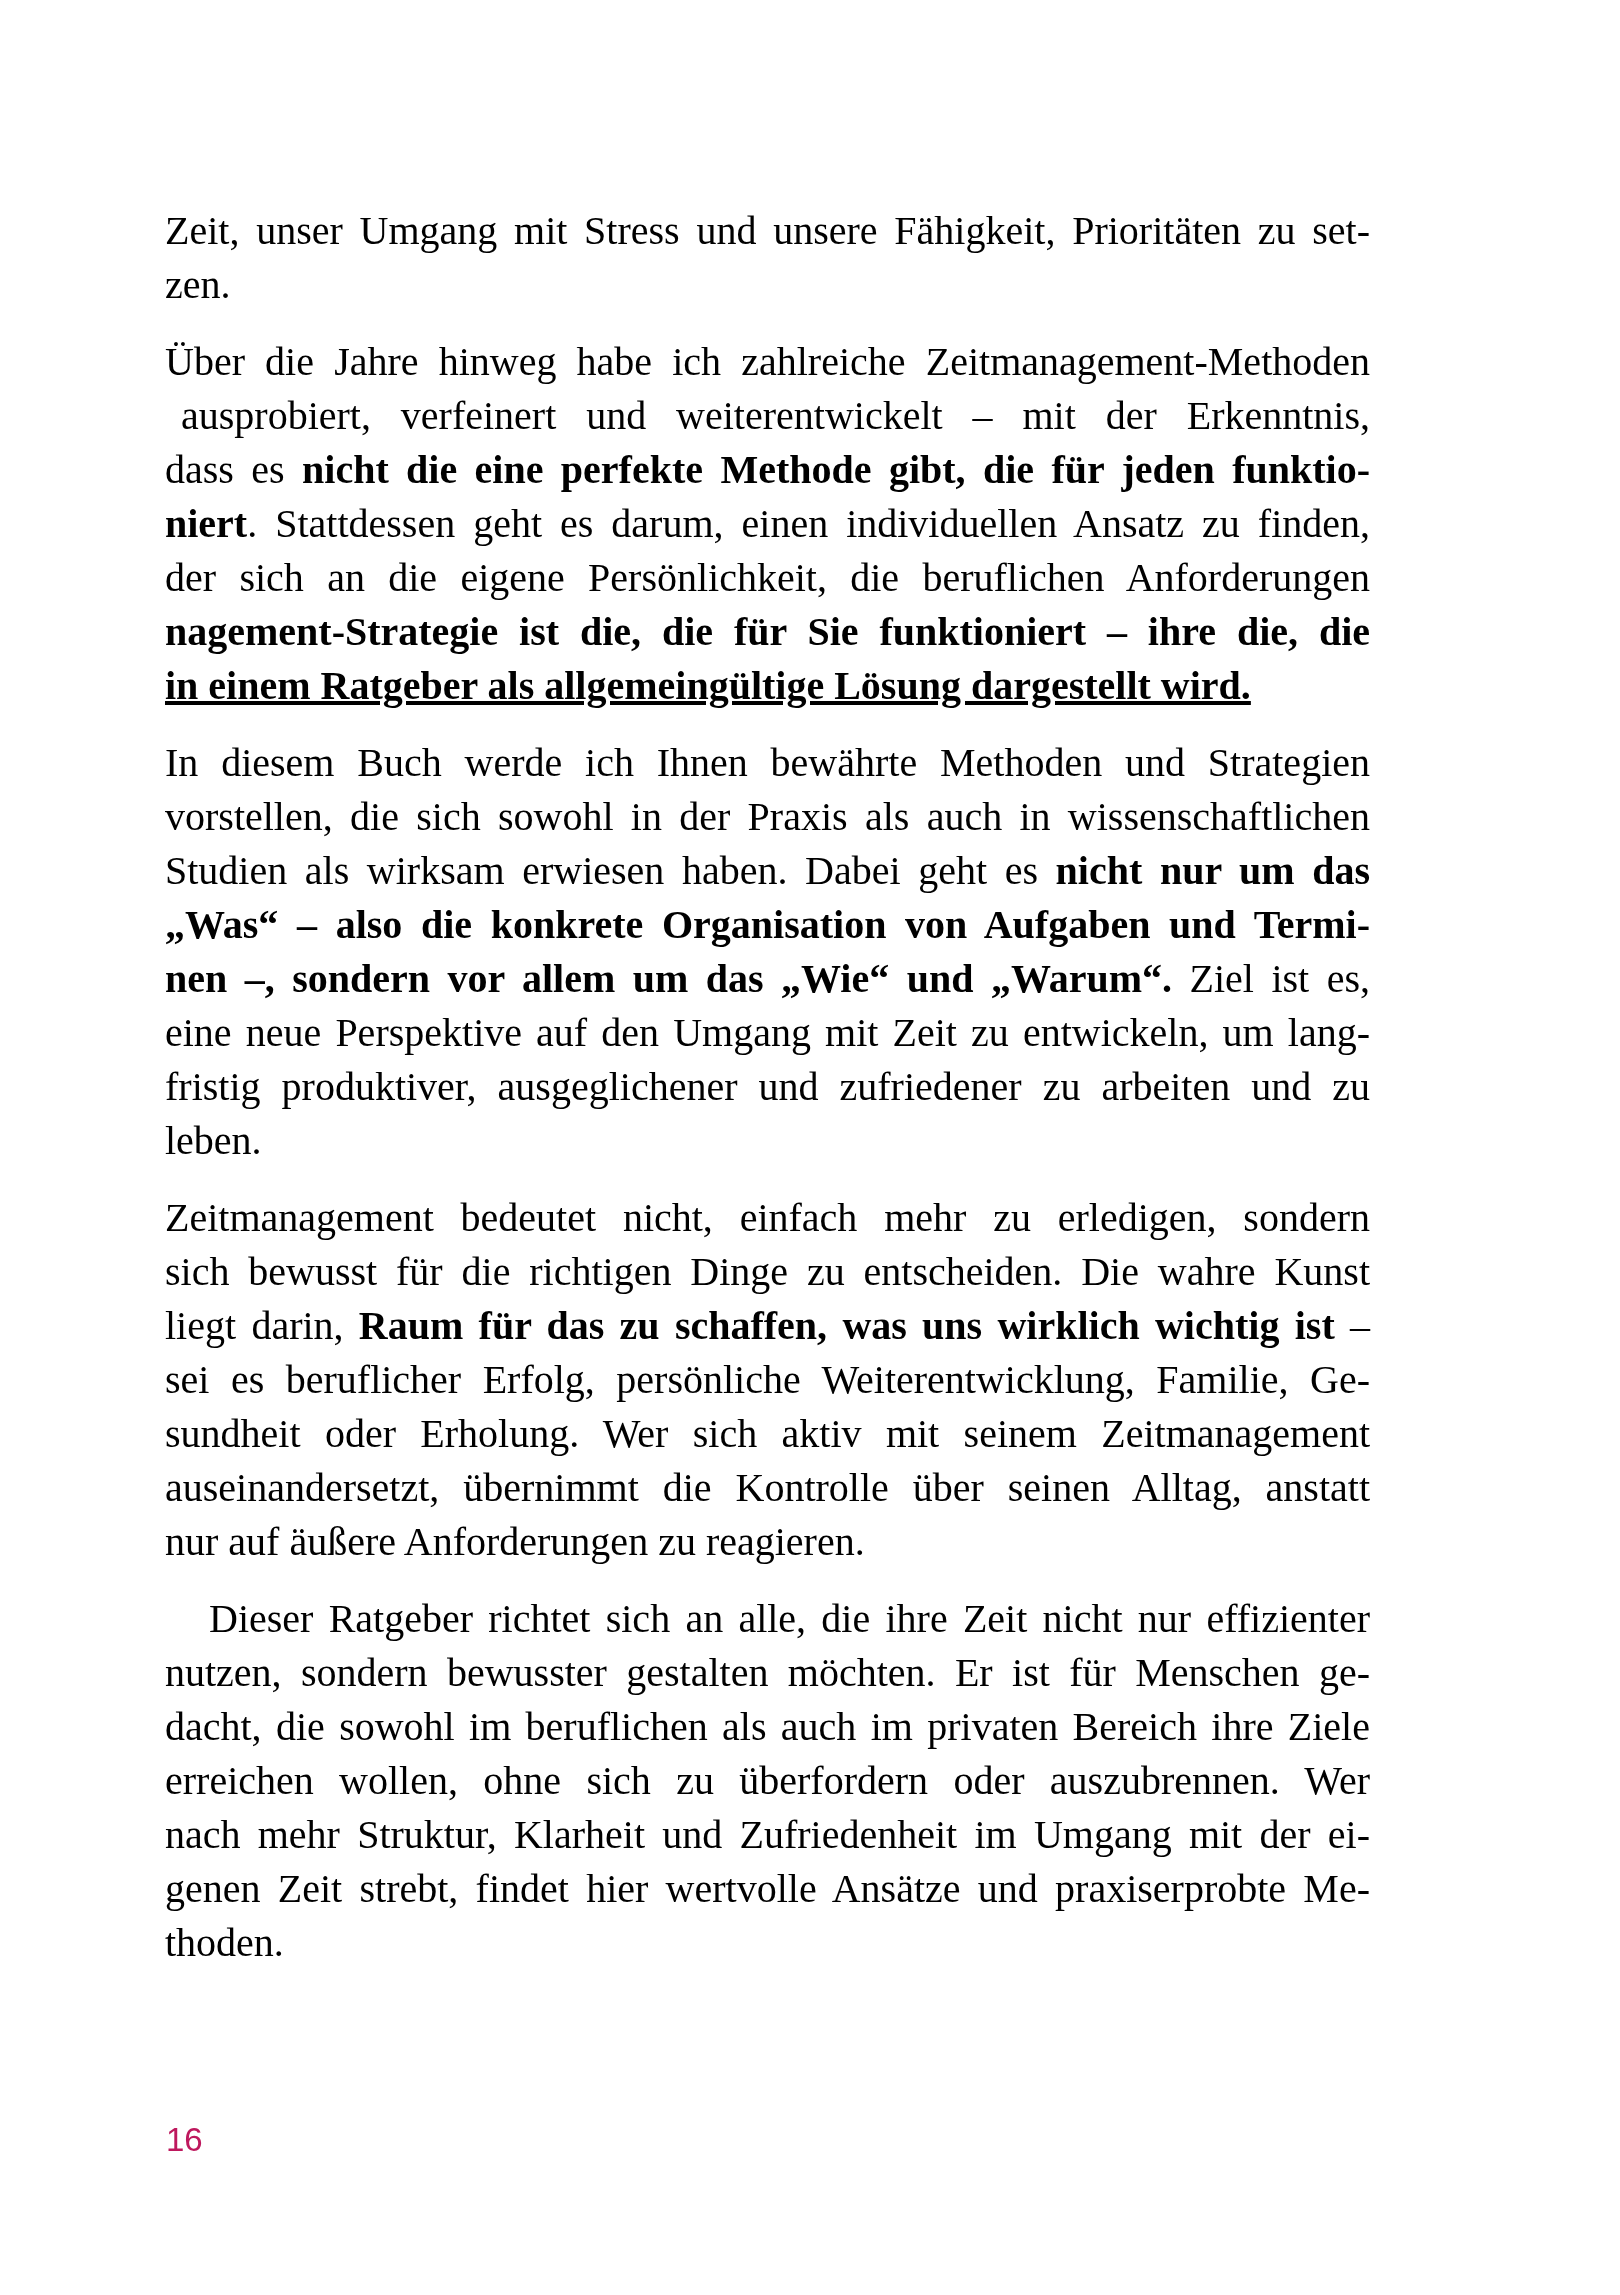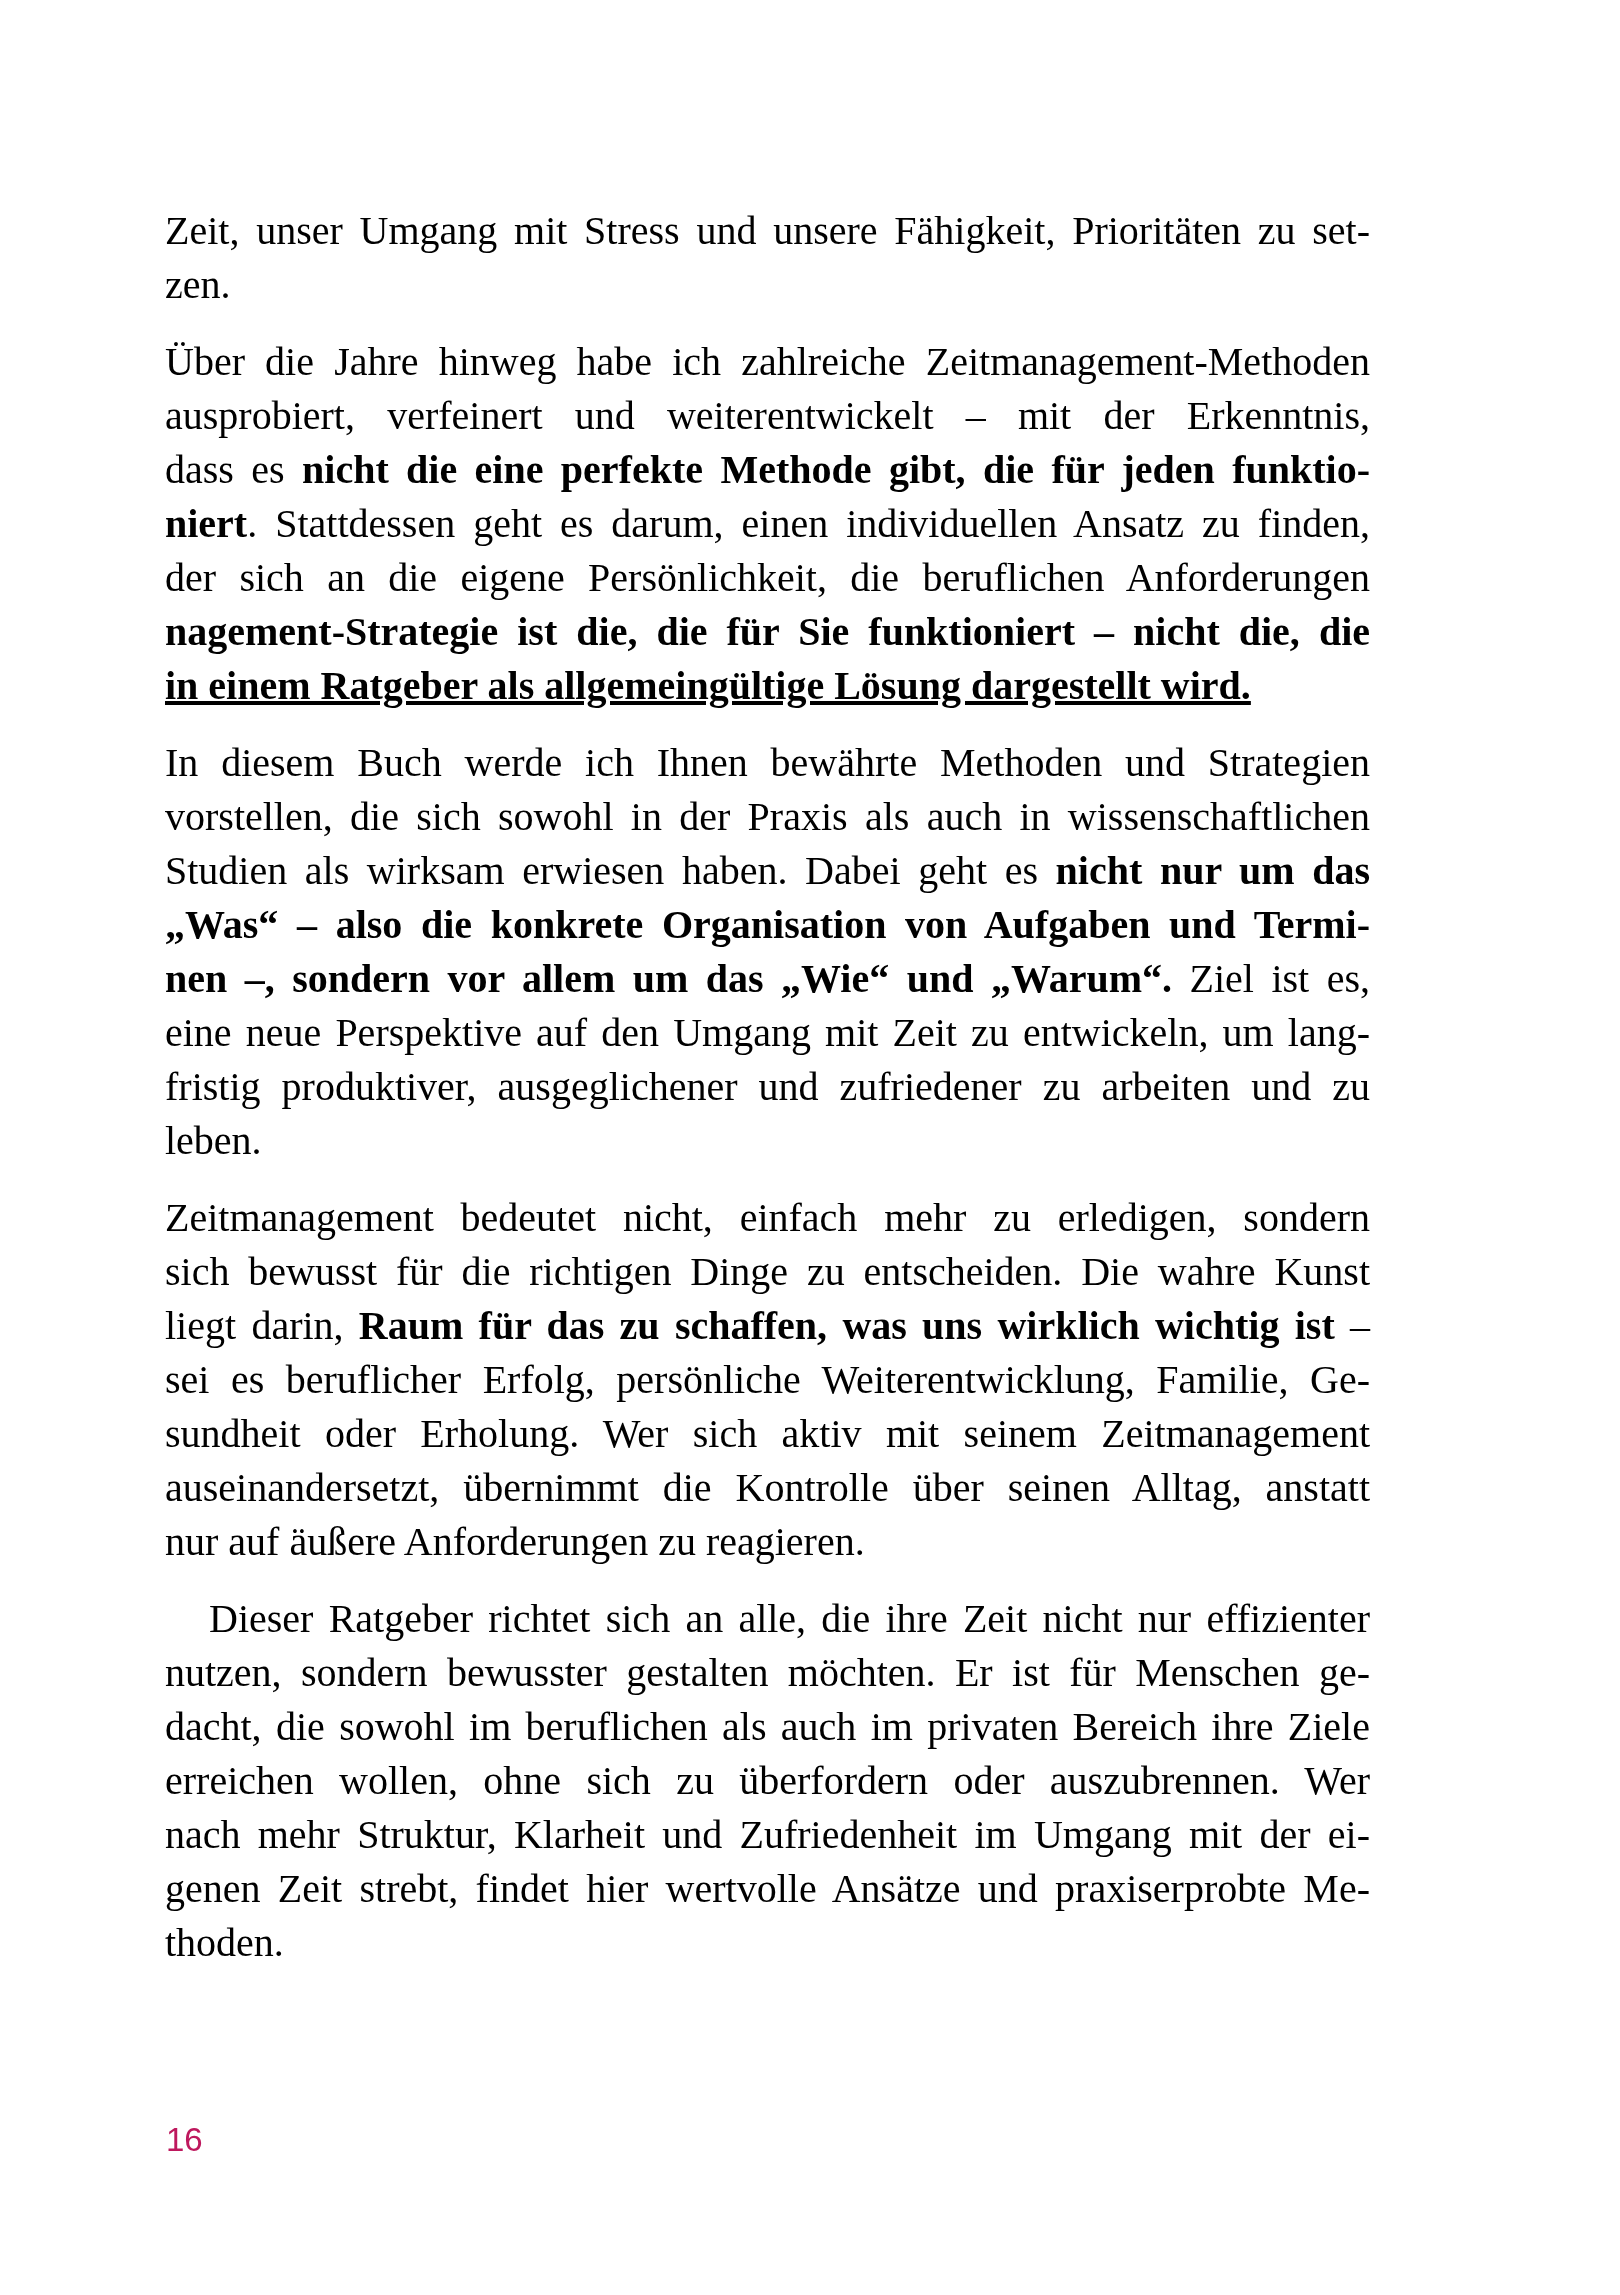--- a/index.html
+++ b/index.html
@@ -40,25 +40,25 @@
 <body>
 
 <div class="page">
   <div class="text-block" id="text-block">
       <div class="para">
         <span class="line" style="display: block; text-align-last: justify;"><span style="white-space: normal;">Zeit, unser Umgang mit Stress und unsere Fähigkeit, Prioritäten zu set-</span></span>
         <span class="line last" style="display: block; text-align-last: left;"><span style="white-space: normal;">zen.</span></span>
       </div>
       <div class="para">
         <span class="line" style="display: block; text-align-last: justify;"><span style="white-space: normal;">Über die Jahre hinweg habe ich zahlreiche Zeitmanagement-Methoden</span></span>
-        <span class="line" style="display: block; text-align-last: justify;"><span style="white-space: normal;">ausprobiert, verfeinert und weiterentwickelt – mit der Erkenntnis,</span></span>
+        <span class="line" style="display: block; text-align-last: justify; margin-left: 16px;"><span style="white-space: normal;">ausprobiert, verfeinert und weiterentwickelt – mit der Erkenntnis,</span></span>
         <span class="line" style="display: block; text-align-last: justify;"><span style="white-space: normal;">dass es </span><span class="b" style="white-space: normal;">nicht die eine perfekte Methode gibt, die für jeden funktio-</span></span>
         <span class="line" style="display: block; text-align-last: justify;"><span class="b" style="white-space: normal;">niert</span><span style="white-space: normal;">. Stattdessen geht es darum, einen individuellen Ansatz zu finden,</span></span>
         <span class="line" style="display: block; text-align-last: justify;"><span style="white-space: normal;">der sich an die eigene Persönlichkeit, die beruflichen Anforderungen</span></span>
-        <span class="line" style="display: block; text-align-last: justify;"><span class="b" style="white-space: normal;">nagement-Strategie ist die, die für Sie funktioniert – nicht die, die</span></span>
+        <span class="line" style="display: block; text-align-last: justify;"><span class="b" style="white-space: normal;">nagement-Strategie ist die, die für Sie funktioniert – ihre die, die</span></span>
         <span class="line last" style="display: block; text-align-last: left;"><span class="b" style="white-space: normal; text-decoration: underline;">in einem Ratgeber als allgemeingültige Lösung dargestellt wird.</span></span>
       </div>
       <div class="para">
         <span class="line" style="display: block; text-align-last: justify;"><span style="white-space: normal;">In diesem Buch werde ich Ihnen bewährte Methoden und Strategien</span></span>
         <span class="line" style="display: block; text-align-last: justify;"><span style="white-space: normal;">vorstellen, die sich sowohl in der Praxis als auch in wissenschaftlichen</span></span>
         <span class="line" style="display: block; text-align-last: justify;"><span style="white-space: normal;">Studien als wirksam erwiesen haben. Dabei geht es </span><span class="b" style="white-space: normal;">nicht nur um das</span></span>
         <span class="line" style="display: block; text-align-last: justify;"><span class="b" style="white-space: normal;">„Was“ – also die konkrete Organisation von Aufgaben und Termi-</span></span>
         <span class="line" style="display: block; text-align-last: justify;"><span class="b" style="white-space: normal;">nen –, sondern vor allem um das „Wie“ und „Warum“.</span><span style="white-space: normal;"> Ziel ist es,</span></span>
         <span class="line" style="display: block; text-align-last: justify;"><span style="white-space: normal;">eine neue Perspektive auf den Umgang mit Zeit zu entwickeln, um lang-</span></span>
         <span class="line" style="display: block; text-align-last: justify;"><span style="white-space: normal;">fristig produktiver, ausgeglichener und zufriedener zu arbeiten und zu</span></span>

